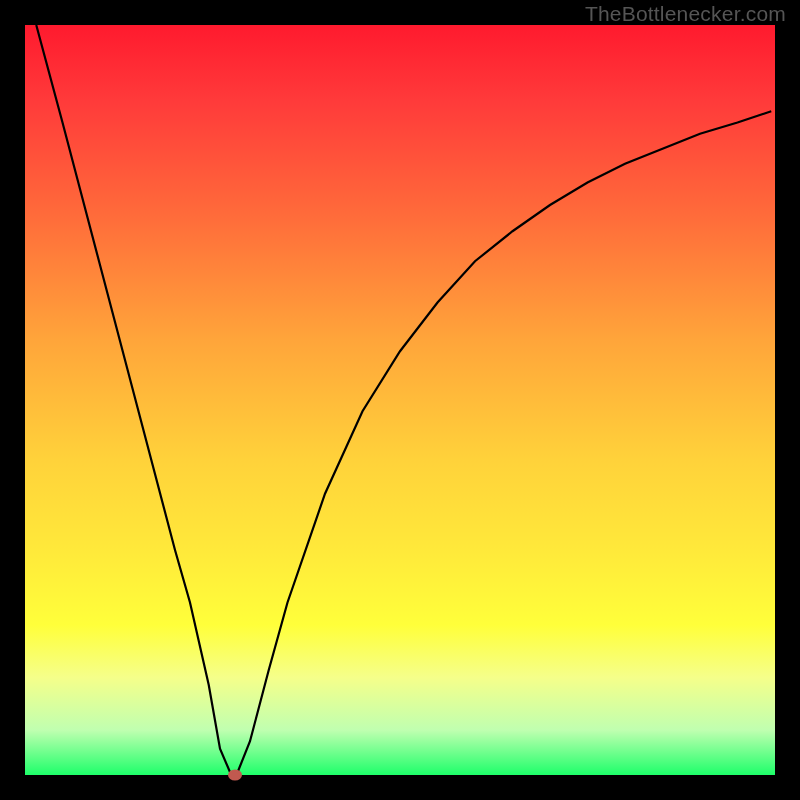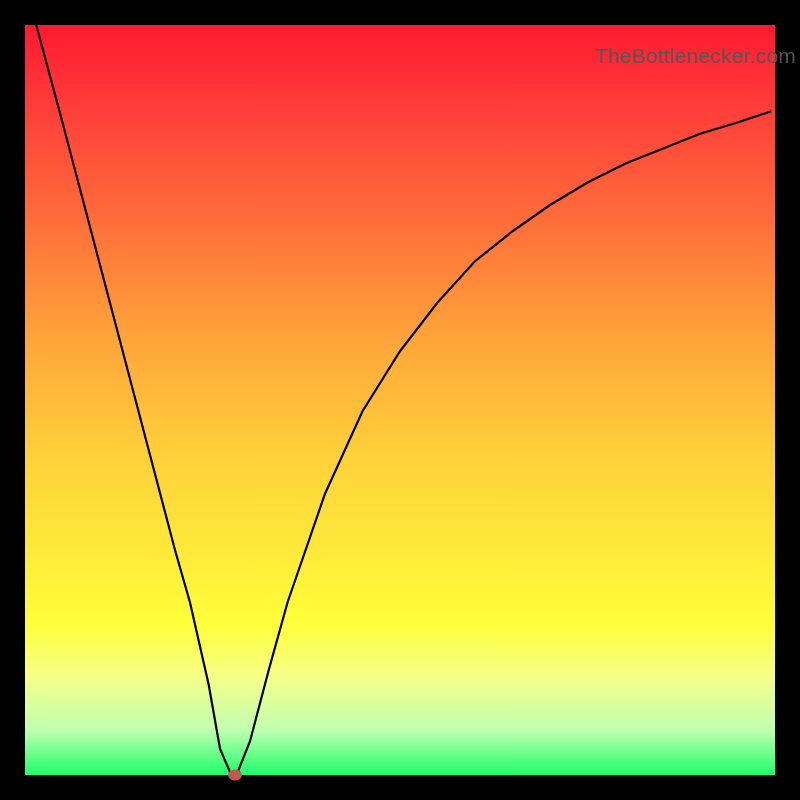--- a/index.html
+++ b/index.html
@@ -25,26 +25,25 @@
       #ffd23a 58%,
       #ffe93a 70%,
       #ffff3a 80%,
       #f5ff8a 87%,
       #c0ffb0 94%,
       #1eff6a 100%);
   }
   .attribution {
     position: absolute;
     top: 2px;
-    right: 4px;
+    right: 14px;
     color: #555;
     font-size: 21px;
     letter-spacing: 0.2px;
     font-family: Arial, sans-serif;
-    margin-top: 42px;
   }
   .plot {
     position: absolute;
     left: 25px;
     top: 25px;
     width: 750px;
     height: 750px;
     pointer-events: none;
   }
   .marker {

